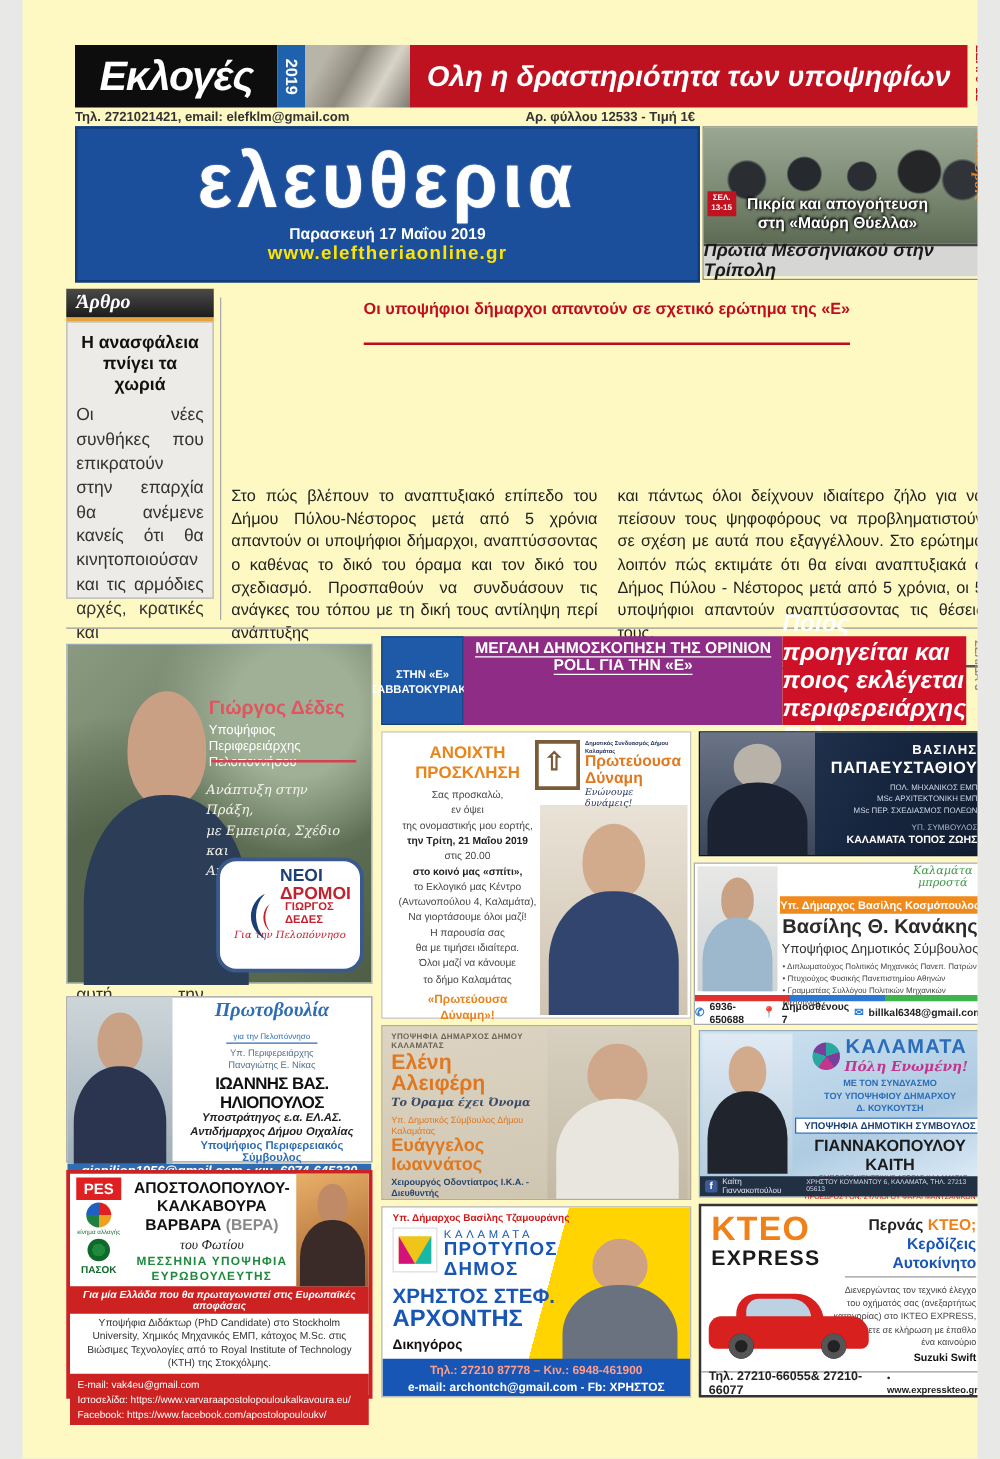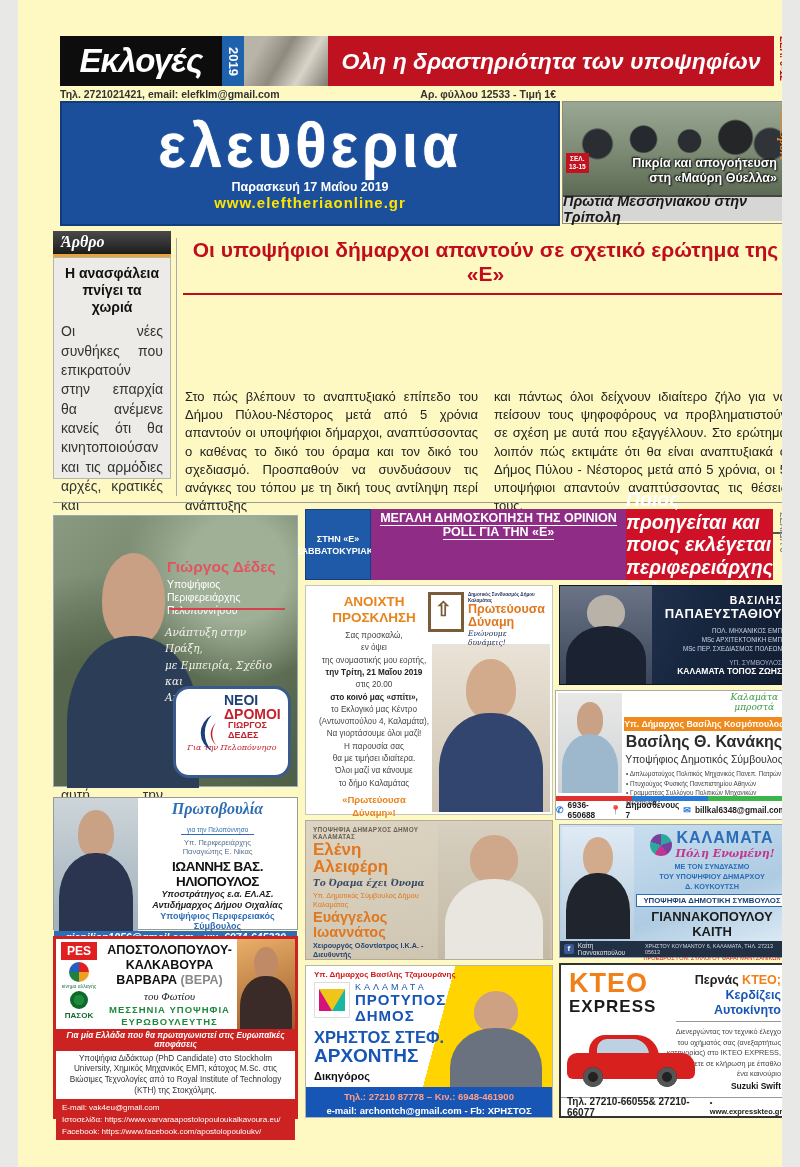--- a/index.html
+++ b/index.html
@@ -32,21 +32,21 @@
   
   .sport{left:544px;top:101px;width:230px;height:121px;border:1px solid #888;}
   .sport-photo{position:relative;width:100%;height:93px;overflow:hidden;
      background:
        radial-gradient(circle at 15% 45%, #2a2e33 0 7%, transparent 8%),
        radial-gradient(circle at 35% 40%, #26292e 0 8%, transparent 9%),
        radial-gradient(circle at 55% 42%, #2a2d31 0 8%, transparent 9%),
        radial-gradient(circle at 75% 38%, #242628 0 9%, transparent 10%),
        radial-gradient(circle at 90% 45%, #303338 0 7%, transparent 8%),
        linear-gradient(180deg,#9aa794 0%,#7c8a74 55%,#5d6b55 100%);}
-  .sport-ol{position:absolute;left:0;right:16px;bottom:8px;text-align:right;color:#fff;
+  .sport-ol{position:absolute;left:0;right:16px;bottom:8px;text-align:center;color:#fff;
             font-weight:bold;font-size:12.5px;line-height:1.25;text-shadow:1px 1px 2px #000,-1px -1px 2px #000;}
   .sport-vert{position:absolute;right:1px;top:4px;bottom:4px;color:#e8852b;font-weight:bold;font-size:13px;
               font-family:"Liberation Serif",serif;font-style:italic;}
   .sport-badge{position:absolute;left:3px;bottom:22px;background:#c01320;color:#fff;font-size:6.5px;
                font-weight:bold;text-align:center;padding:2px 3px;line-height:1.2;}
   .sport-cap{height:24px;background:#d6d6d4;border-top:2px solid #444;display:flex;align-items:center;
              justify-content:center;font-style:italic;font-weight:bold;font-size:14.5px;color:#1a1a1a;}
 
   
   .artho-hd{left:35px;top:231px;width:118px;background:linear-gradient(180deg,#4a4a4a,#1c1c1c);
@@ -56,22 +56,22 @@
             box-sizing:border-box;padding:7px 7px 5px;}
   .artho-t{text-align:center;font-weight:bold;font-size:14px;line-height:1.2;color:#111;margin-bottom:7px;}
   .artho-b{font-size:14px;line-height:1.38;text-align:justify;color:#333;}
   .artho-p{border-top:1px solid #555;margin-top:6px;padding-top:2px;text-align:right;
            font-weight:bold;font-style:italic;font-size:9.5px;}
 
   .vdiv{left:158px;top:238px;height:258px;border-left:1px solid #aaa;}
 
   
   .kicker{left:165px;top:238px;width:605px;text-align:center;}
-  .kicker span{display:inline-block;color:#c00d1e;font-weight:bold;font-size:21px;
-               border-bottom:2px solid #c00d1e;padding-bottom:7px;}
+  .kicker span{display:inline-block;color:#c00d1e;font-weight:bold;font-size:13px;
+               border-bottom:2px solid #c00d1e;padding-bottom:20px;}
   .headline{left:165px;top:270px;width:605px;text-align:center;font-weight:bold;color:#0d0d0d;
             font-size:44px;line-height:1.1;letter-spacing:-1.5px;}
   .lead-cols{left:167px;top:388px;width:602px;display:flex;gap:16px;}
   .lead-col{flex:1;font-size:13px;line-height:1.4;text-align:justify;color:#222;}
   .pageline{display:flex;align-items:center;gap:8px;margin-top:10px;font-weight:bold;font-size:11px;color:#333;}
   .pageline::before,.pageline::after{content:"";flex:1;border-top:2px solid #555;}
   .hr-main{left:35px;top:502px;width:737px;border-top:1px solid #999;}
 
   
   .poll{left:287px;top:509px;width:468px;height:71px;display:flex;}

